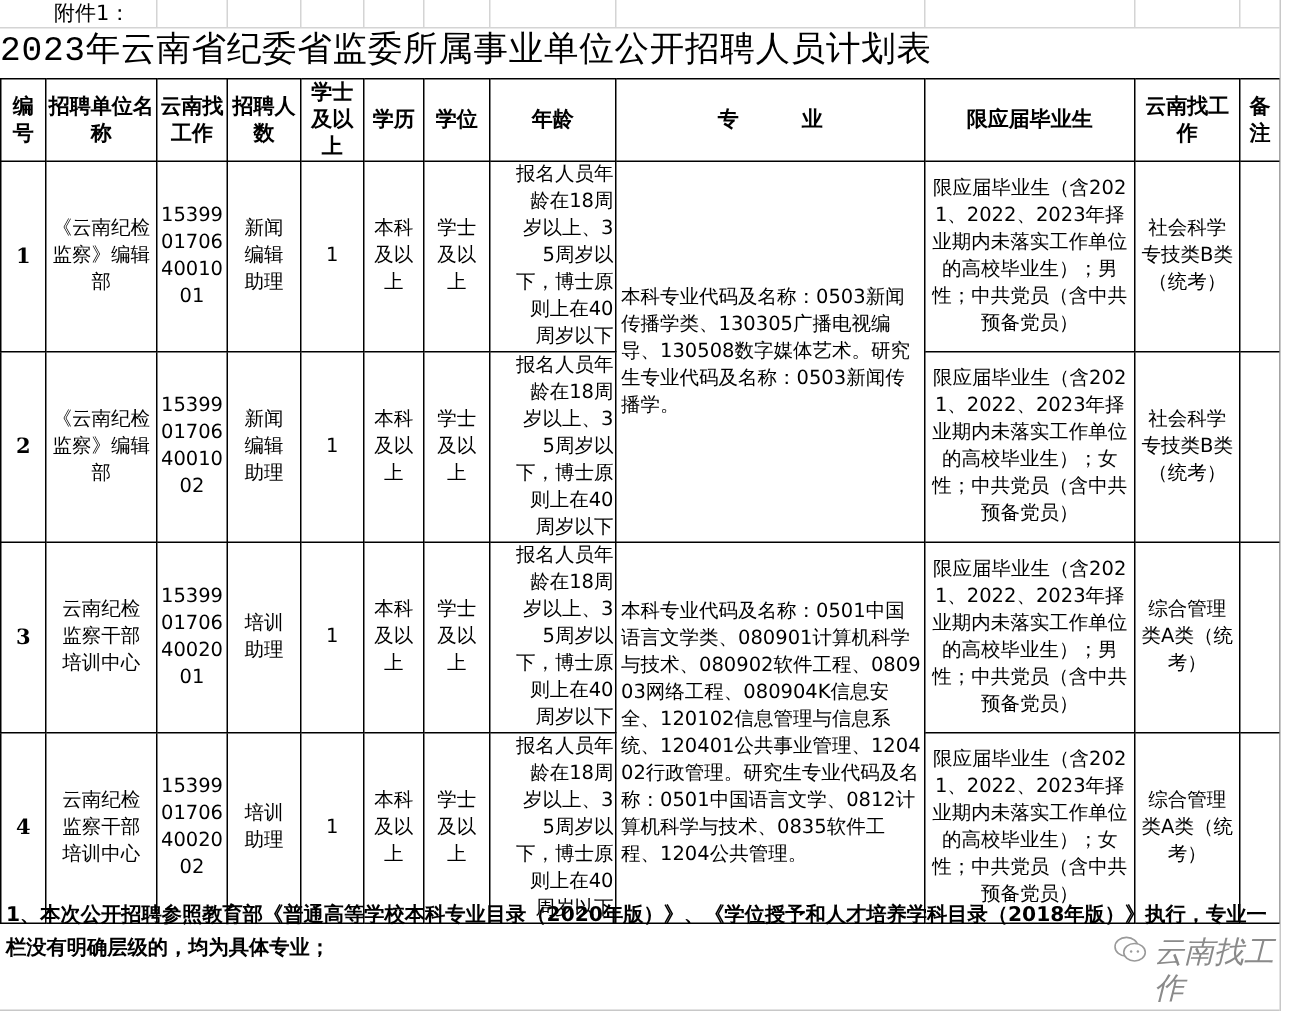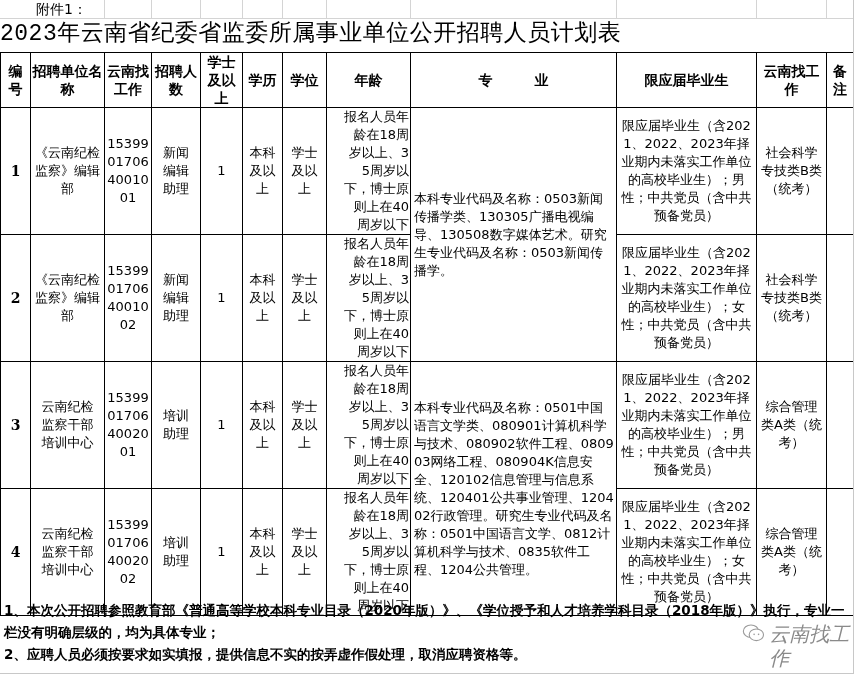--- a/index.html
+++ b/index.html
@@ -131,21 +131,20 @@
         <td class="left">报名人员年龄在18周岁以上、35周岁以下，博士原则上在40周岁以下</td>
         <td>限应届毕业生（含2021、2022、2023年择业期内未落实工作单位的高校毕业生）；女性；中共党员（含中共预备党员）</td>
         <td style="padding:0 4px">综合管理类A类（统考）</td>
         <td></td>
       </tr>
     </tbody>
   </table>
 
   <div class="notes">
     <p class="n1">1、本次公开招聘参照教育部《普通高等学校本科专业目录（2020年版）》、《学位授予和人才培养学科目录（2018年版）》执行，专业一栏没有明确层级的，均为具体专业；</p>
-    <p>2、应聘人员必须按要求如实填报，提供信息不实的按弄虚作假处理，取消应聘资格等。</p>
   </div>
 
   <div class="watermark">
     <svg viewBox="0 0 26 22">
       <ellipse cx="10" cy="9" rx="8.5" ry="7" fill="none" stroke="#9a9a9a" stroke-width="1.2"></ellipse>
       <ellipse cx="16" cy="13" rx="8" ry="6.5" fill="#fff" stroke="#9a9a9a" stroke-width="1.2"></ellipse>
       <circle cx="13.5" cy="12.5" r="0.9" fill="#9a9a9a"></circle>
       <circle cx="18.5" cy="12.5" r="0.9" fill="#9a9a9a"></circle>
     </svg>
     <span>云南找工作</span>

